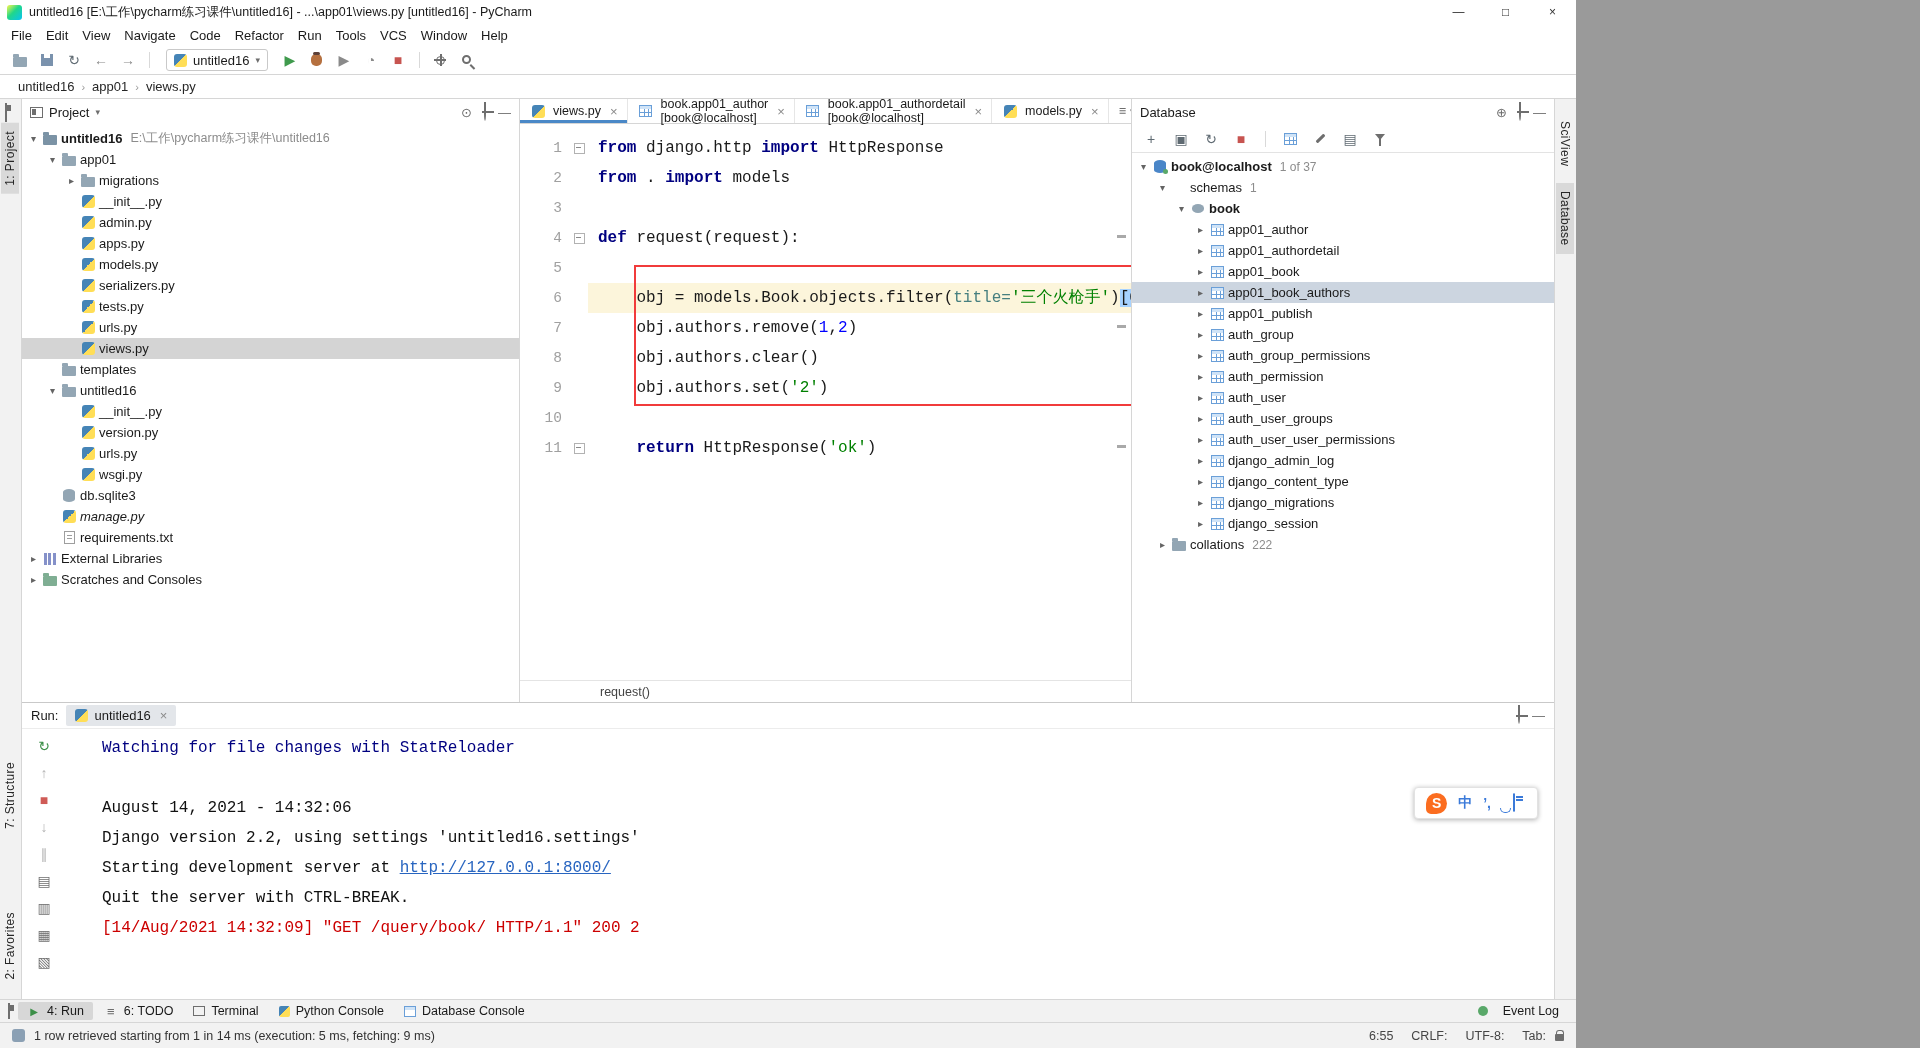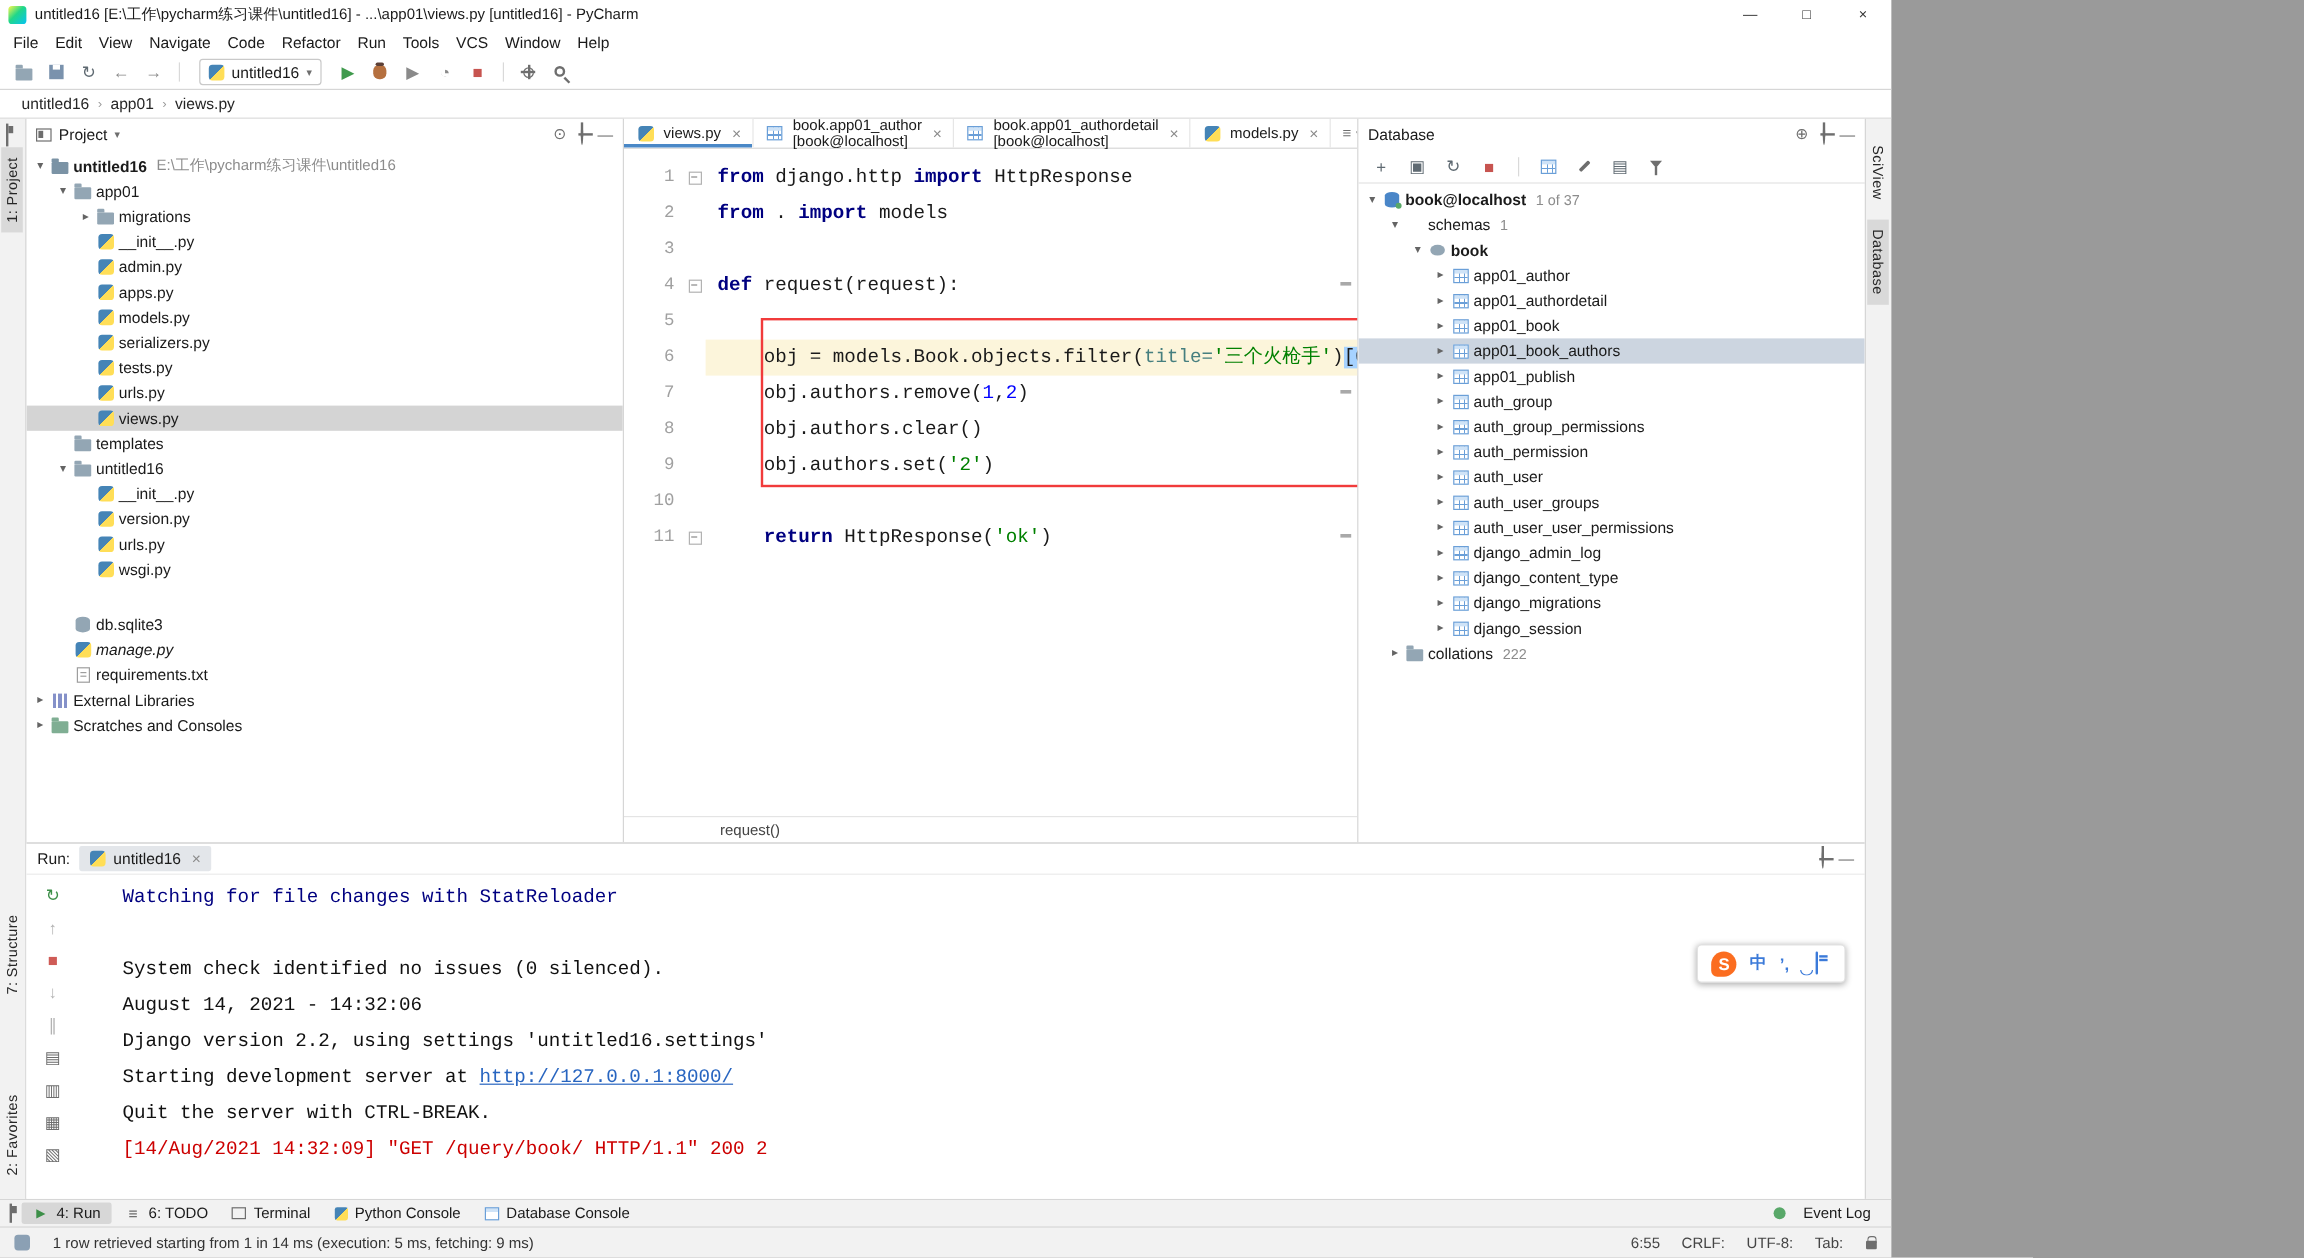--- a/index.html
+++ b/index.html
@@ -95,21 +95,21 @@
   
   .sogou{position:absolute;right:16px;top:84px;height:32px;background:#fff;border:1px solid #e2e2e2;border-radius:4px;box-shadow:0 1px 5px rgba(0,0,0,.3);display:flex;align-items:center;gap:11px;padding:0 11px;z-index:6}
   .sogou-logo{width:21px;height:21px;border-radius:50% 50% 50% 5px;background:#fb6d20;color:#fff;font-weight:bold;display:flex;align-items:center;justify-content:center;font-size:14px}
   .sogou-item{color:#3b7ad9;font-size:14px;font-weight:bold}
 
   
   .twbar{height:23px;flex:0 0 auto;display:flex;align-items:center;background:#f2f2f2;border-top:1px solid #d6d6d6;font-size:12.5px;padding:0 8px;gap:2px}
   .tw-item{display:flex;align-items:center;gap:6px;padding:2px 9px;border-radius:2px}
   .tw-item.active{background:#d7d7d7}
   .tw-right{margin-left:auto;display:flex;align-items:center;gap:6px}
-  .statusbar{height:26px;flex:0 0 auto;display:flex;align-items:center;background:#f2f2f2;border-top:1px solid #d6d6d6;font-size:12.5px;color:#333;padding:0 12px;gap:19px}
+  .statusbar{height:26px;flex:0 0 auto;display:flex;align-items:center;background:#f2f2f2;border-top:1px solid #d6d6d6;font-size:12.5px;color:#333;padding:0 12px;gap:9px}
   .sb-right{margin-left:auto;display:flex;align-items:center;gap:18px;color:#454545}
 
   
   .i-folder{width:14px;height:10px;background:#93a6b4;border-radius:1px;position:relative;margin-top:3px}
   .i-folder::before{content:"";position:absolute;top:-3px;left:0;width:6px;height:3px;background:inherit;border-radius:1px 1px 0 0}
   .i-scratch{width:14px;height:10px;background:#7fae93;border-radius:1px;position:relative;margin-top:3px}
   .i-scratch::before{content:"";position:absolute;top:-3px;left:0;width:6px;height:3px;background:inherit;border-radius:1px 1px 0 0}
   .i-project{width:14px;height:10px;background:#7b93a5;border-radius:1px;position:relative;margin-top:3px}
   .i-project::before{content:"";position:absolute;top:-3px;left:0;width:6px;height:3px;background:inherit;border-radius:1px 1px 0 0}
   .i-py{width:13px;height:13px;border-radius:3px;background:linear-gradient(135deg,#4584b6 0 50%,#ffde57 50% 100%)}
@@ -364,21 +364,21 @@
                 </span>
                 <span class="t-label">urls.py</span>
               </div>
               <div class="tree-row" style="padding-left: 42px;">
                 <span class="t-arrow"></span>
                 <span class="t-icon">
                   <span class="i-py"></span>
                 </span>
                 <span class="t-label">wsgi.py</span>
               </div>
-              <div class="tree-row" style="padding-left: 23px; margin-top: 25px;">
+              <div class="tree-row" style="padding-left: 23px;">
                 <span class="t-arrow"></span>
                 <span class="t-icon">
                   <span class="i-db"></span>
                 </span>
                 <span class="t-label">db.sqlite3</span>
               </div>
               <div class="tree-row" style="padding-left: 23px; font-style: italic;">
                 <span class="t-arrow"></span>
                 <span class="t-icon">
                   <span class="i-py"></span>
@@ -697,21 +697,20 @@
             <span class="ri dim">↓</span>
             <span class="ri dim">∥</span>
             <span class="ri">▤</span>
             <span class="ri">▥</span>
             <span class="ri">▦</span>
             <span class="ri">▧</span>
           </div>
           <div class="console">
               <div class="con-line cl-navy">Watching for file changes with StatReloader</div>
               <div class="con-line"></div>
-              <div class="con-line">System check identified no issues (0 silenced).</div>
               <div class="con-line">August 14, 2021 - 14:32:06</div>
               <div class="con-line">Django version 2.2, using settings 'untitled16.settings'</div>
               <div class="con-line">Starting development server at <a href="#">http://127.0.0.1:8000/</a></div>
               <div class="con-line">Quit the server with CTRL-BREAK.</div>
               <div class="con-line cl-red">[14/Aug/2021 14:32:09] "GET /query/book/ HTTP/1.1" 200 2</div>
             </div>
         </div>
         <div class="sogou">
           <span class="sogou-logo">S</span>
           <span class="sogou-item">中</span>

